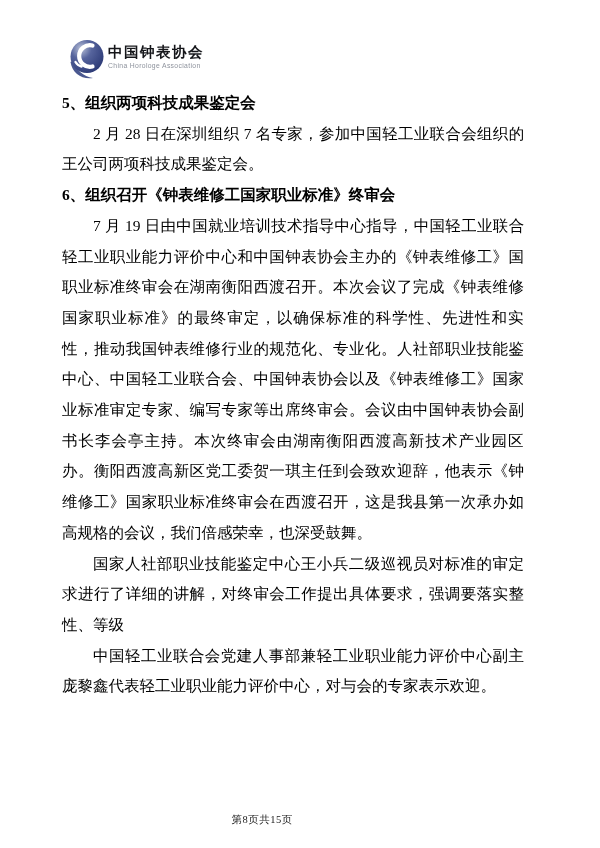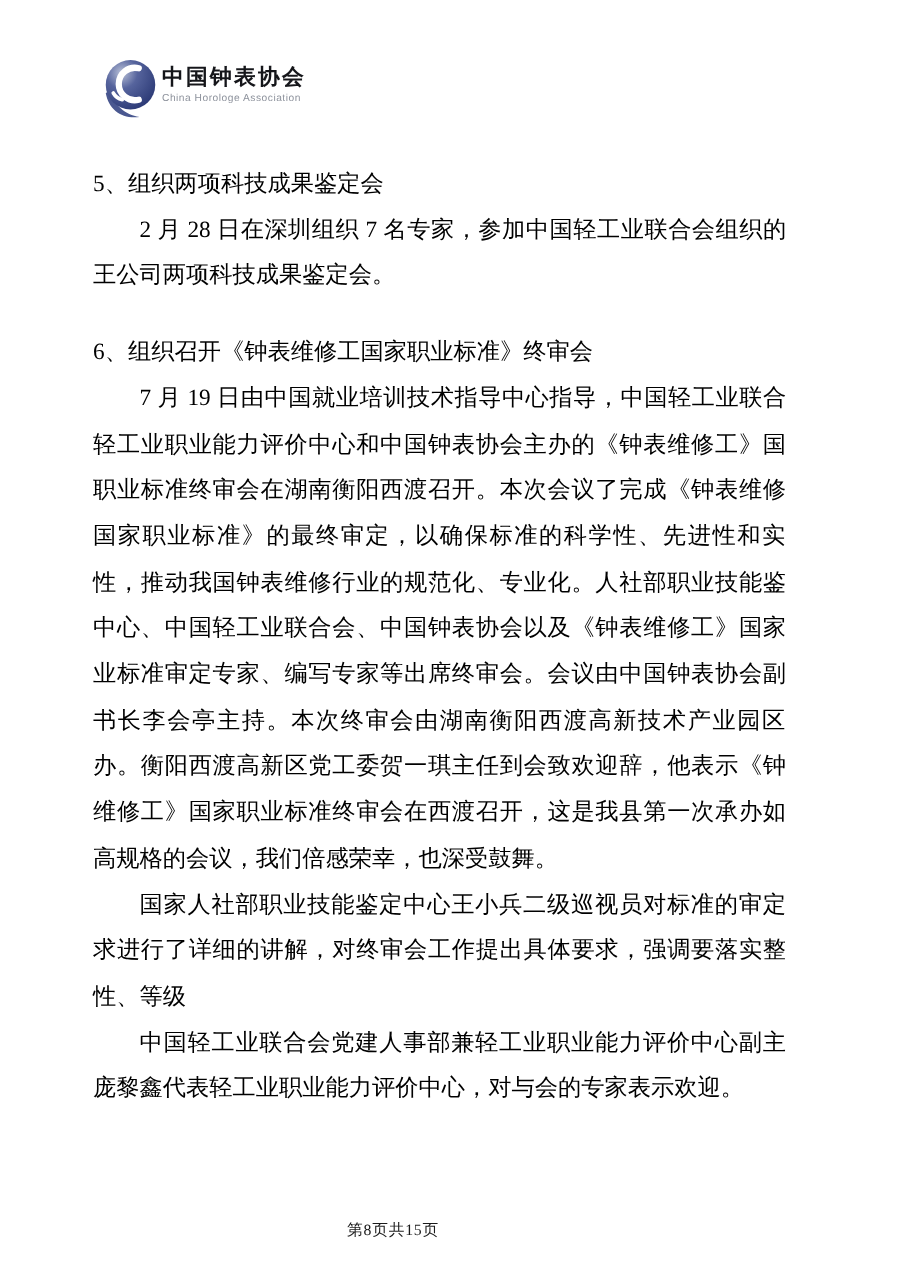--- a/index.html
+++ b/index.html
@@ -34,21 +34,21 @@
   }
   .para {
     margin:0;
     font-size:15.5px;
     line-height:30.7px;
     text-align:justify;
     text-justify:inter-ideograph;
     word-break:break-all;
   }
   .indent { text-indent:31px; }
-  .heading { font-weight:normal;margin-top:20px; }
+  .heading { font-weight:bold; }
   
   .footer {
     position:absolute; top:813px; left:0; width:100%;
     text-align:center; font-size:10.5px; color:#1a1a1a;
     letter-spacing:0.5px;
   }
 </style>
 </head>
 <body>
 

